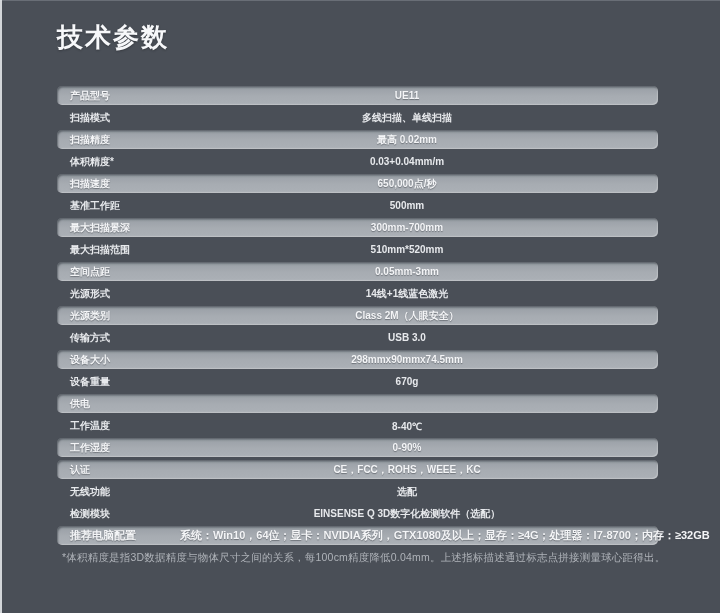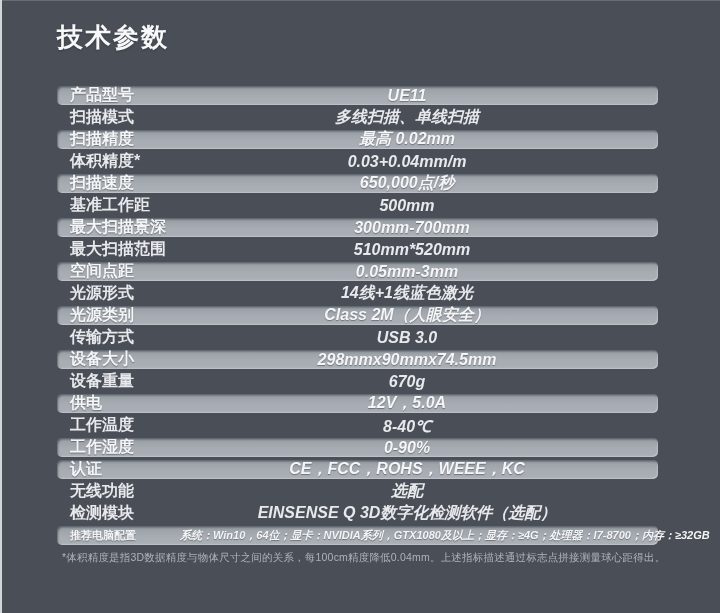--- a/index.html
+++ b/index.html
@@ -16,34 +16,34 @@
     font-size:26px; font-weight:bold;
     color:#F7F8FA; letter-spacing:2px;
     text-shadow:0 1px 2px rgba(30,33,38,0.45);
   }
   .spec-table {
     position:absolute; left:57px; top:86px; width:601px;
   }
   .row {
     height:19px; margin-bottom:3px;
     display:flex; align-items:center;
-    font-size:16px; font-weight:bold;
+    font-size:10px; font-weight:bold;
     color:#E7E9EC;
     white-space:nowrap;
   }
   .row.alt {
     background:linear-gradient(180deg,#989EA5 0%,#A7ACB2 55%,#ABB0B6 100%);
     border-radius:5px;
     box-shadow: inset 1px 1.5px 2px rgba(42,47,54,0.55),
                 inset -1px -1px 1px rgba(255,255,255,0.28);
     color:#F4F5F7;
     text-shadow:0 1px 1px rgba(72,77,84,0.6);
   }
   .row-label { flex:0 0 86px; padding-left:13px; overflow:visible; }
-  .row-value { flex:1; text-align:center;font-style:italic; }
+  .row-value { flex:1; text-align:center; }
   .row.config { font-size:11px; }
   .row.config .row-value { text-align:left; padding-left:24px; letter-spacing:0; }
   .footnote {
     position:absolute; left:62px; top:551px; width:640px;
     font-size:10.5px; color:#AFB3B9; letter-spacing:0.2px;
   }
 </style>
 </head>
 <body>
 
@@ -101,21 +101,20 @@
     <div class="row alt">
       <span class="row-label">设备大小</span>
       <span class="row-value">298mmx90mmx74.5mm</span>
     </div>
     <div class="row">
       <span class="row-label">设备重量</span>
       <span class="row-value">670g</span>
     </div>
     <div class="row alt">
       <span class="row-label">供电</span>
-      <span class="row-value">12V，5.0A</span>
     </div>
     <div class="row">
       <span class="row-label">工作温度</span>
       <span class="row-value">8-40℃</span>
     </div>
     <div class="row alt">
       <span class="row-label">工作湿度</span>
       <span class="row-value">0-90%</span>
     </div>
     <div class="row alt">

